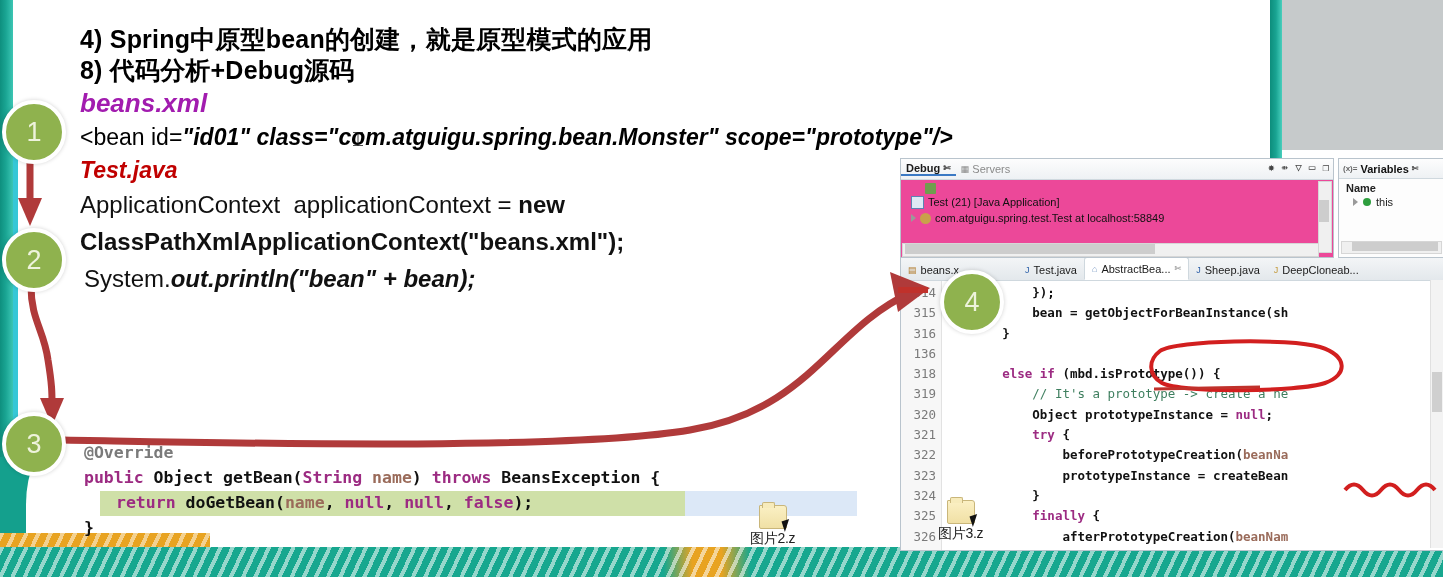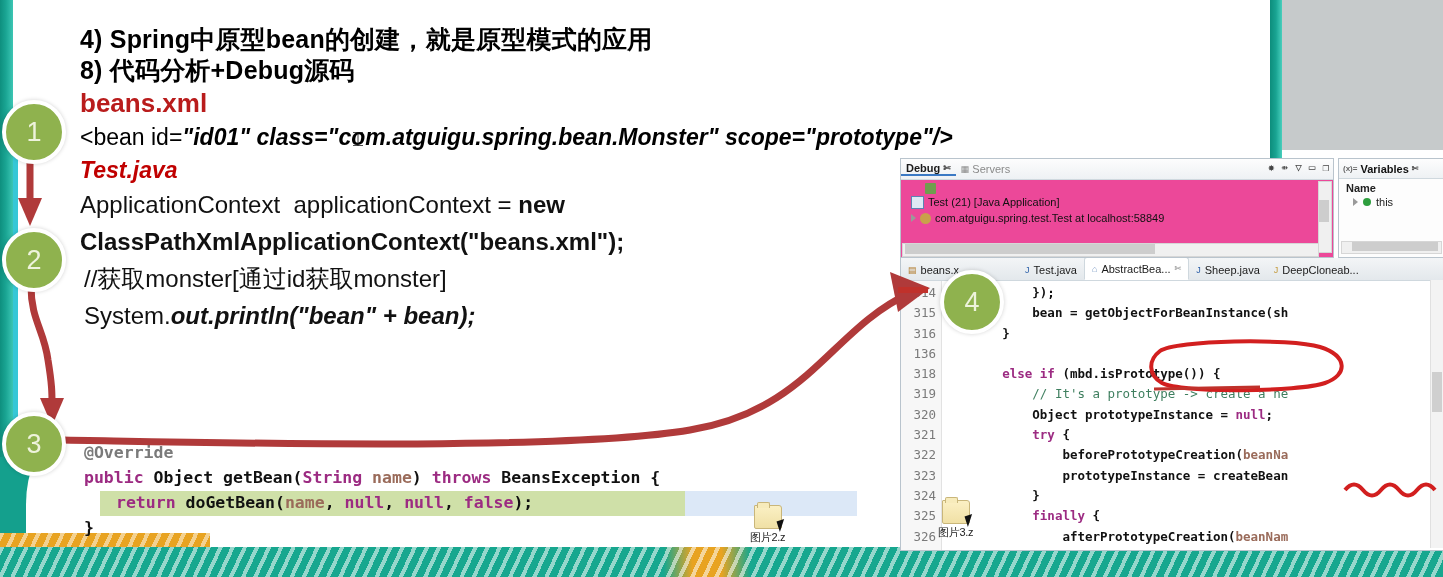--- a/index.html
+++ b/index.html
@@ -63,21 +63,21 @@
   }
   .gray-panel-2{
     position:absolute;left:1282px;top:150px;width:161px;height:410px;
     background:#ffffff;
   }
 
   
   .slide-text{position:absolute;left:80px;top:24px;width:900px;z-index:6;}
   .line{white-space:nowrap;color:#000;}
   .l-head{font-size:25px;font-weight:bold;line-height:31px;letter-spacing:.2px;}
-  .l-red{font-size:26px;font-weight:bold;color:#b91c1c;line-height:34px;}
+  .l-red{font-size:26px;font-weight:bold;color:#a21caf;line-height:34px;font-style:italic;}
   .l-red-i{font-size:23px;font-weight:bold;font-style:italic;color:#c00000;line-height:32px;}
   .l-body{font-size:24px;line-height:37px;color:#111;}
   .bold{font-weight:bold;}
   .ital{font-style:italic;}
   .bi{font-weight:bold;font-style:italic;}
 
   
   .circ{
     position:absolute;width:56px;height:56px;border-radius:50%;
     background:#8fb24e;border:4px solid #ffffff;
@@ -160,21 +160,21 @@
   .par{color:#9a6b5a;font-weight:bold;}
   .ed-vscroll{position:absolute;right:1px;top:22px;width:12px;height:268px;background:#f3f3f3;border-left:1px solid #e0e0e0;}
   .ed-vscroll .thumb{position:absolute;left:1px;top:92px;width:10px;height:40px;background:#cfcfcf;}
 
   
   .hl-green{position:absolute;left:100px;top:491px;width:585px;height:25px;background:#cfe0a8;z-index:2;}
   .hl-blue{position:absolute;left:685px;top:491px;width:172px;height:25px;background:#dce8f7;z-index:2;}
 
   
   .wm{position:absolute;z-index:18;text-align:center;}
-  .wm .cap{font-family:"Liberation Sans",sans-serif;font-size:11px;color:#222;margin-top:1px;letter-spacing:-.3px;}
+  .wm .cap{font-family:"Liberation Sans",sans-serif;font-size:14px;color:#222;margin-top:1px;letter-spacing:-.3px;}
   .folder{
     width:26px;height:22px;margin:0 auto;position:relative;
     background:linear-gradient(180deg,#fbf0c4,#f0e0a5);
     border:1px solid #c9b67a;border-radius:1px 3px 2px 2px;
   }
   .folder:before{
     content:"";position:absolute;left:2px;top:-4px;width:11px;height:5px;
     background:#f7ebbb;border:1px solid #c9b67a;border-bottom:none;border-radius:2px 2px 0 0;
   }
   .cursor-arrow{position:absolute;right:-5px;bottom:-3px;width:0;height:0;
@@ -200,21 +200,20 @@
   <div class="slide-text">
     <div class="line l-head">4)  Spring中原型bean的创建，就是原型模式的应用</div>
     <div class="line l-head">8)  代码分析+Debug源码</div>
     <div class="line l-red">beans.xml</div>
     <div class="line" style="font-size:23px;line-height:34px;">
       <span style="font-weight:500;">&lt;bean id=</span><span class="ital bold">"id01"</span><span>&nbsp;</span><span class="ital bold">class=</span><span class="ital bold">"com.atguigu.spring.bean.Monster"</span><span class="ital bold">&nbsp;scope=</span><span class="ital bold">"prototype"/&gt;</span>
     </div>
     <div class="line l-red-i">Test.java</div>
     <div class="line l-body">ApplicationContext&nbsp; applicationContext = <span class="bold">new</span></div>
     <div class="line l-body bold">ClassPathXmlApplicationContext("beans.xml");</div>
-    <div class="line l-body" style="padding-left:4px;">//获取monster[通过id获取monster]</div>
     <div class="line l-body" style="padding-left:4px;">System.<span class="bi">out.println("bean" + bean);</span></div>
   </div>
 
   <div class="hl-green"></div>
   <div class="hl-blue"></div>
   <div style="position:absolute;left:84px;top:440px;z-index:5;font-family:'DejaVu Sans Mono',monospace;">
     <div style="font-size:16.5px;line-height:25px;color:#7a7a7a;font-weight:bold;">@Override</div>
     <div style="font-size:16.5px;line-height:25px;font-weight:bold;"><span class="kw">public</span> <span style="color:#111;">Object getBean(</span><span class="kw">String</span> <span class="par">name</span><span style="color:#111;">)</span> <span class="kw">throws</span> <span style="color:#111;">BeansException {</span></div>
     <div style="font-size:16.5px;line-height:25px;font-weight:bold;padding-left:32px;"><span class="kw">return</span> <span style="color:#111;">doGetBean(</span><span class="par">name</span><span style="color:#111;">, </span><span class="kw">null</span><span style="color:#111;">, </span><span class="kw">null</span><span style="color:#111;">, </span><span class="kw">false</span><span style="color:#111;">);</span></div>
     <div style="font-size:16.5px;line-height:25px;color:#111;font-weight:bold;">}</div>

